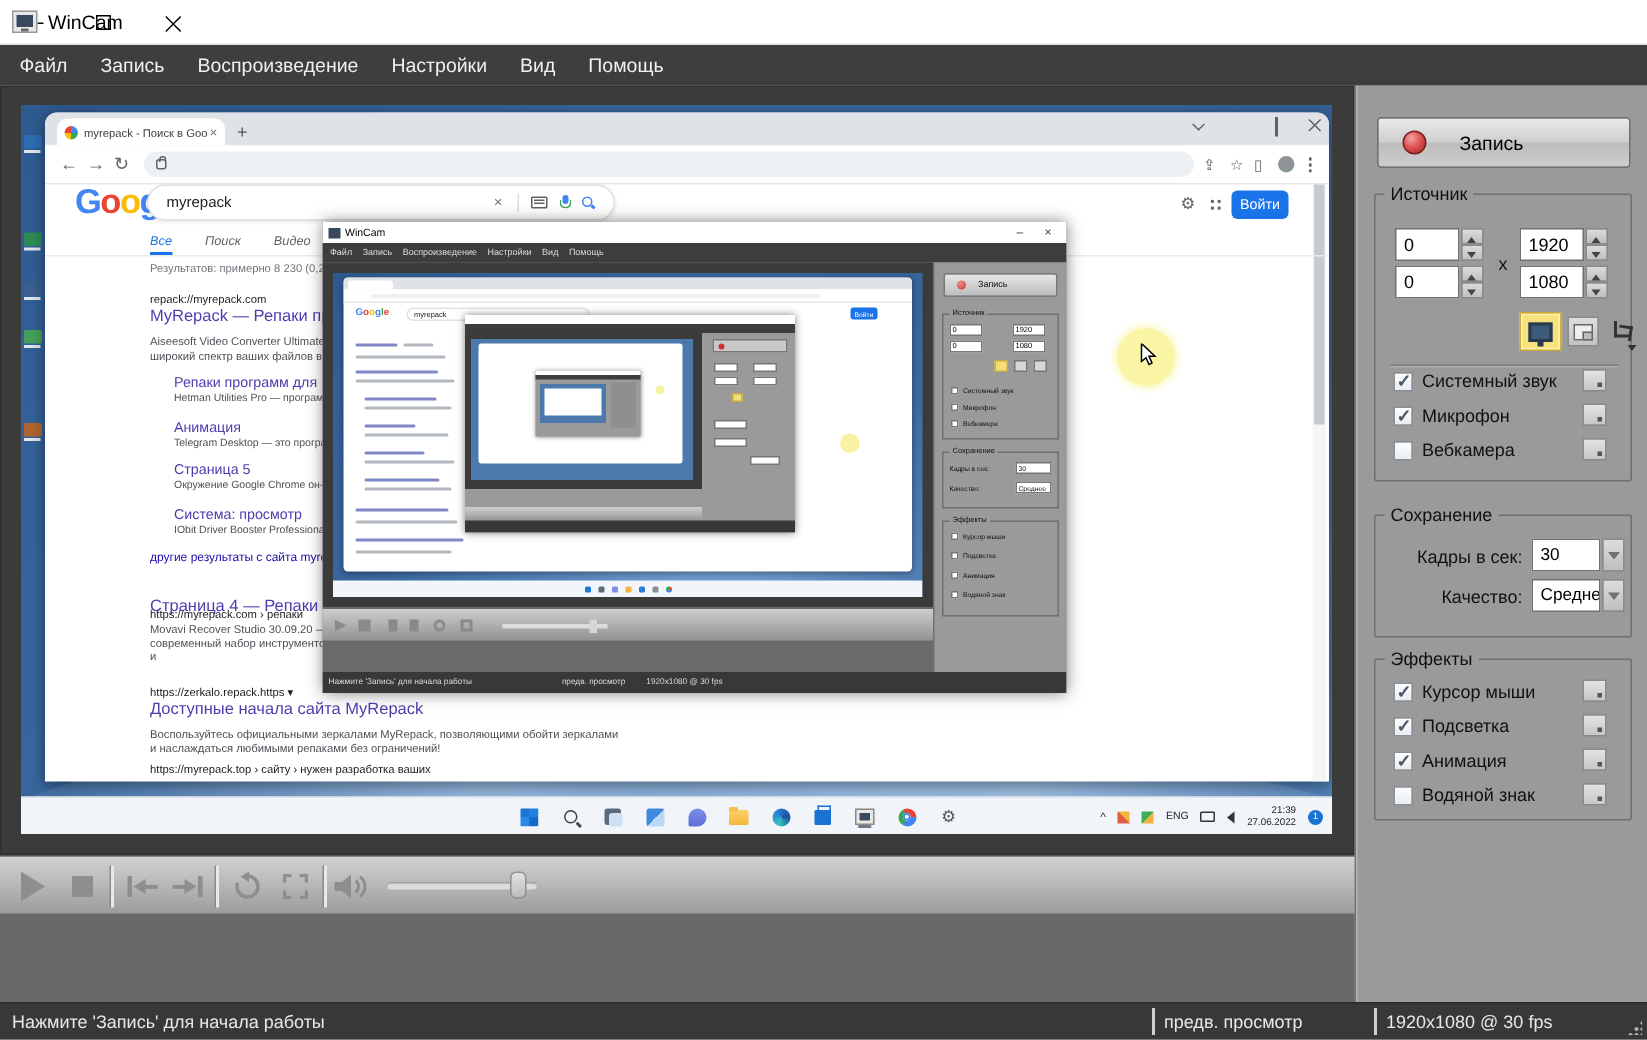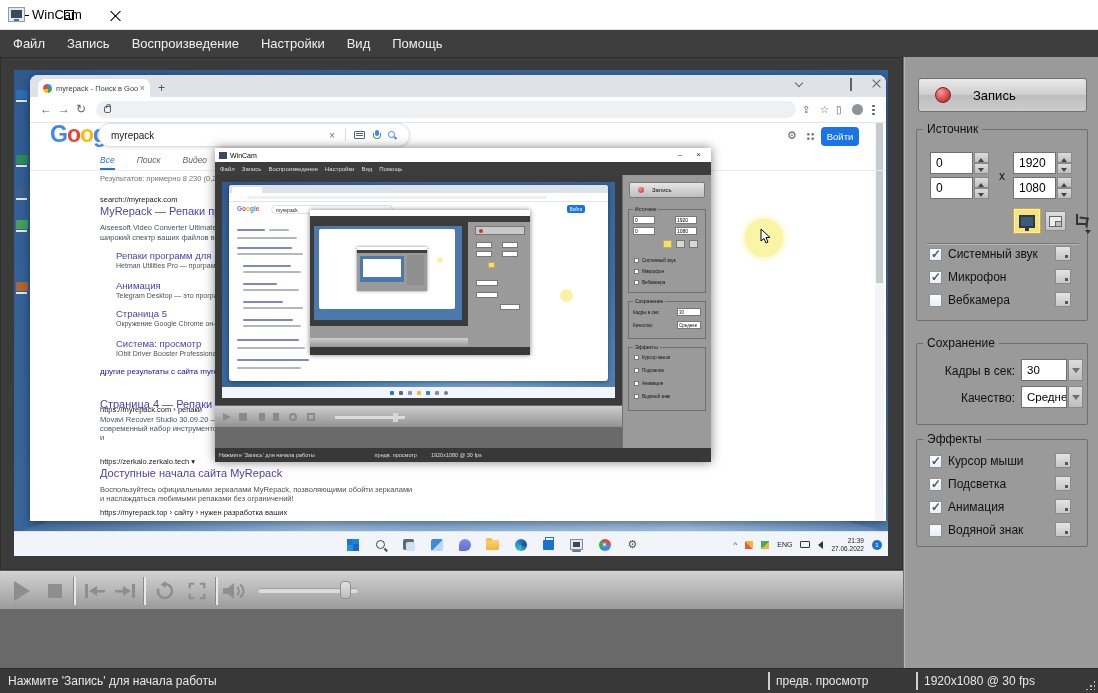--- a/index.html
+++ b/index.html
@@ -368,39 +368,39 @@
 
         <div class="abs gnav">
           <span class="active">Все</span>
           <span>Поиск</span>
           <span>Видео</span>
         </div>
         <div class="abs gnavline"></div>
         <div class="abs gstat">Результатов: примерно 8 230 (0,23 сек.)</div>
 
         <div class="abs results">
-          <div class="r-url" style="top:2px">search://myrepack.com</div>
+          <div class="r-url" style="top:2px">repack://myrepack.com</div>
           <div class="r-title" style="top:12px">MyRepack — Репаки программ</div>
           <div class="r-snip" style="top:30px">Aiseesoft Video Converter Ultimate —</div>
           <div class="r-snip" style="top:40px">широкий спектр ваших файлов в нес...</div>
           <div class="r-subt" style="top:57px">Репаки программ для ...</div>
           <div class="r-subs" style="top:69px">Hetman Utilities Pro — программы и ут...</div>
           <div class="r-subt" style="top:87px">Анимация</div>
           <div class="r-subs" style="top:99px">Telegram Desktop — это программа...</div>
           <div class="r-subt" style="top:115px">Страница 5</div>
           <div class="r-subs" style="top:127px">Окружение Google Chrome он-лайн...</div>
           <div class="r-subt" style="top:145px">Система: просмотр</div>
           <div class="r-subs" style="top:157px">IObit Driver Booster Professional —...</div>
           <div class="r-more" style="top:174px">другие результаты с сайта myrepack »</div>
           <div class="r-url" style="top:212px">https://myrepack.com › репаки</div>
           <div class="r-title" style="top:205px">Страница 4 — Репаки программ</div>
           <div class="r-snip" style="top:222px">Movavi Recover Studio 30.09.20 —</div>
           <div class="r-snip" style="top:231px">современный набор инструментов дл...</div>
           <div class="r-snip" style="top:240px">и</div>
-          <div class="r-url" style="top:264px">https://zerkalo.zerkalo.tech ▾</div>
+          <div class="r-url" style="top:264px">https://zerkalo.repack.https ▾</div>
           <div class="r-title" style="top:274px">Доступные начала сайта MyRepack</div>
           <div class="r-snip" style="top:292px">Воспользуйтесь официальными зеркалами MyRepack, позволяющими обойти зеркалами</div>
           <div class="r-snip" style="top:301px">и наслаждаться любимыми репаками без ограничений!</div>
           <div class="r-url" style="top:315px">https://myrepack.top › сайту › нужен разработка ваших</div>
         </div>
       </div>
 
       <div class="abs nw">
         <div class="abs nwtitle">
           <span class="nwicon"></span>

